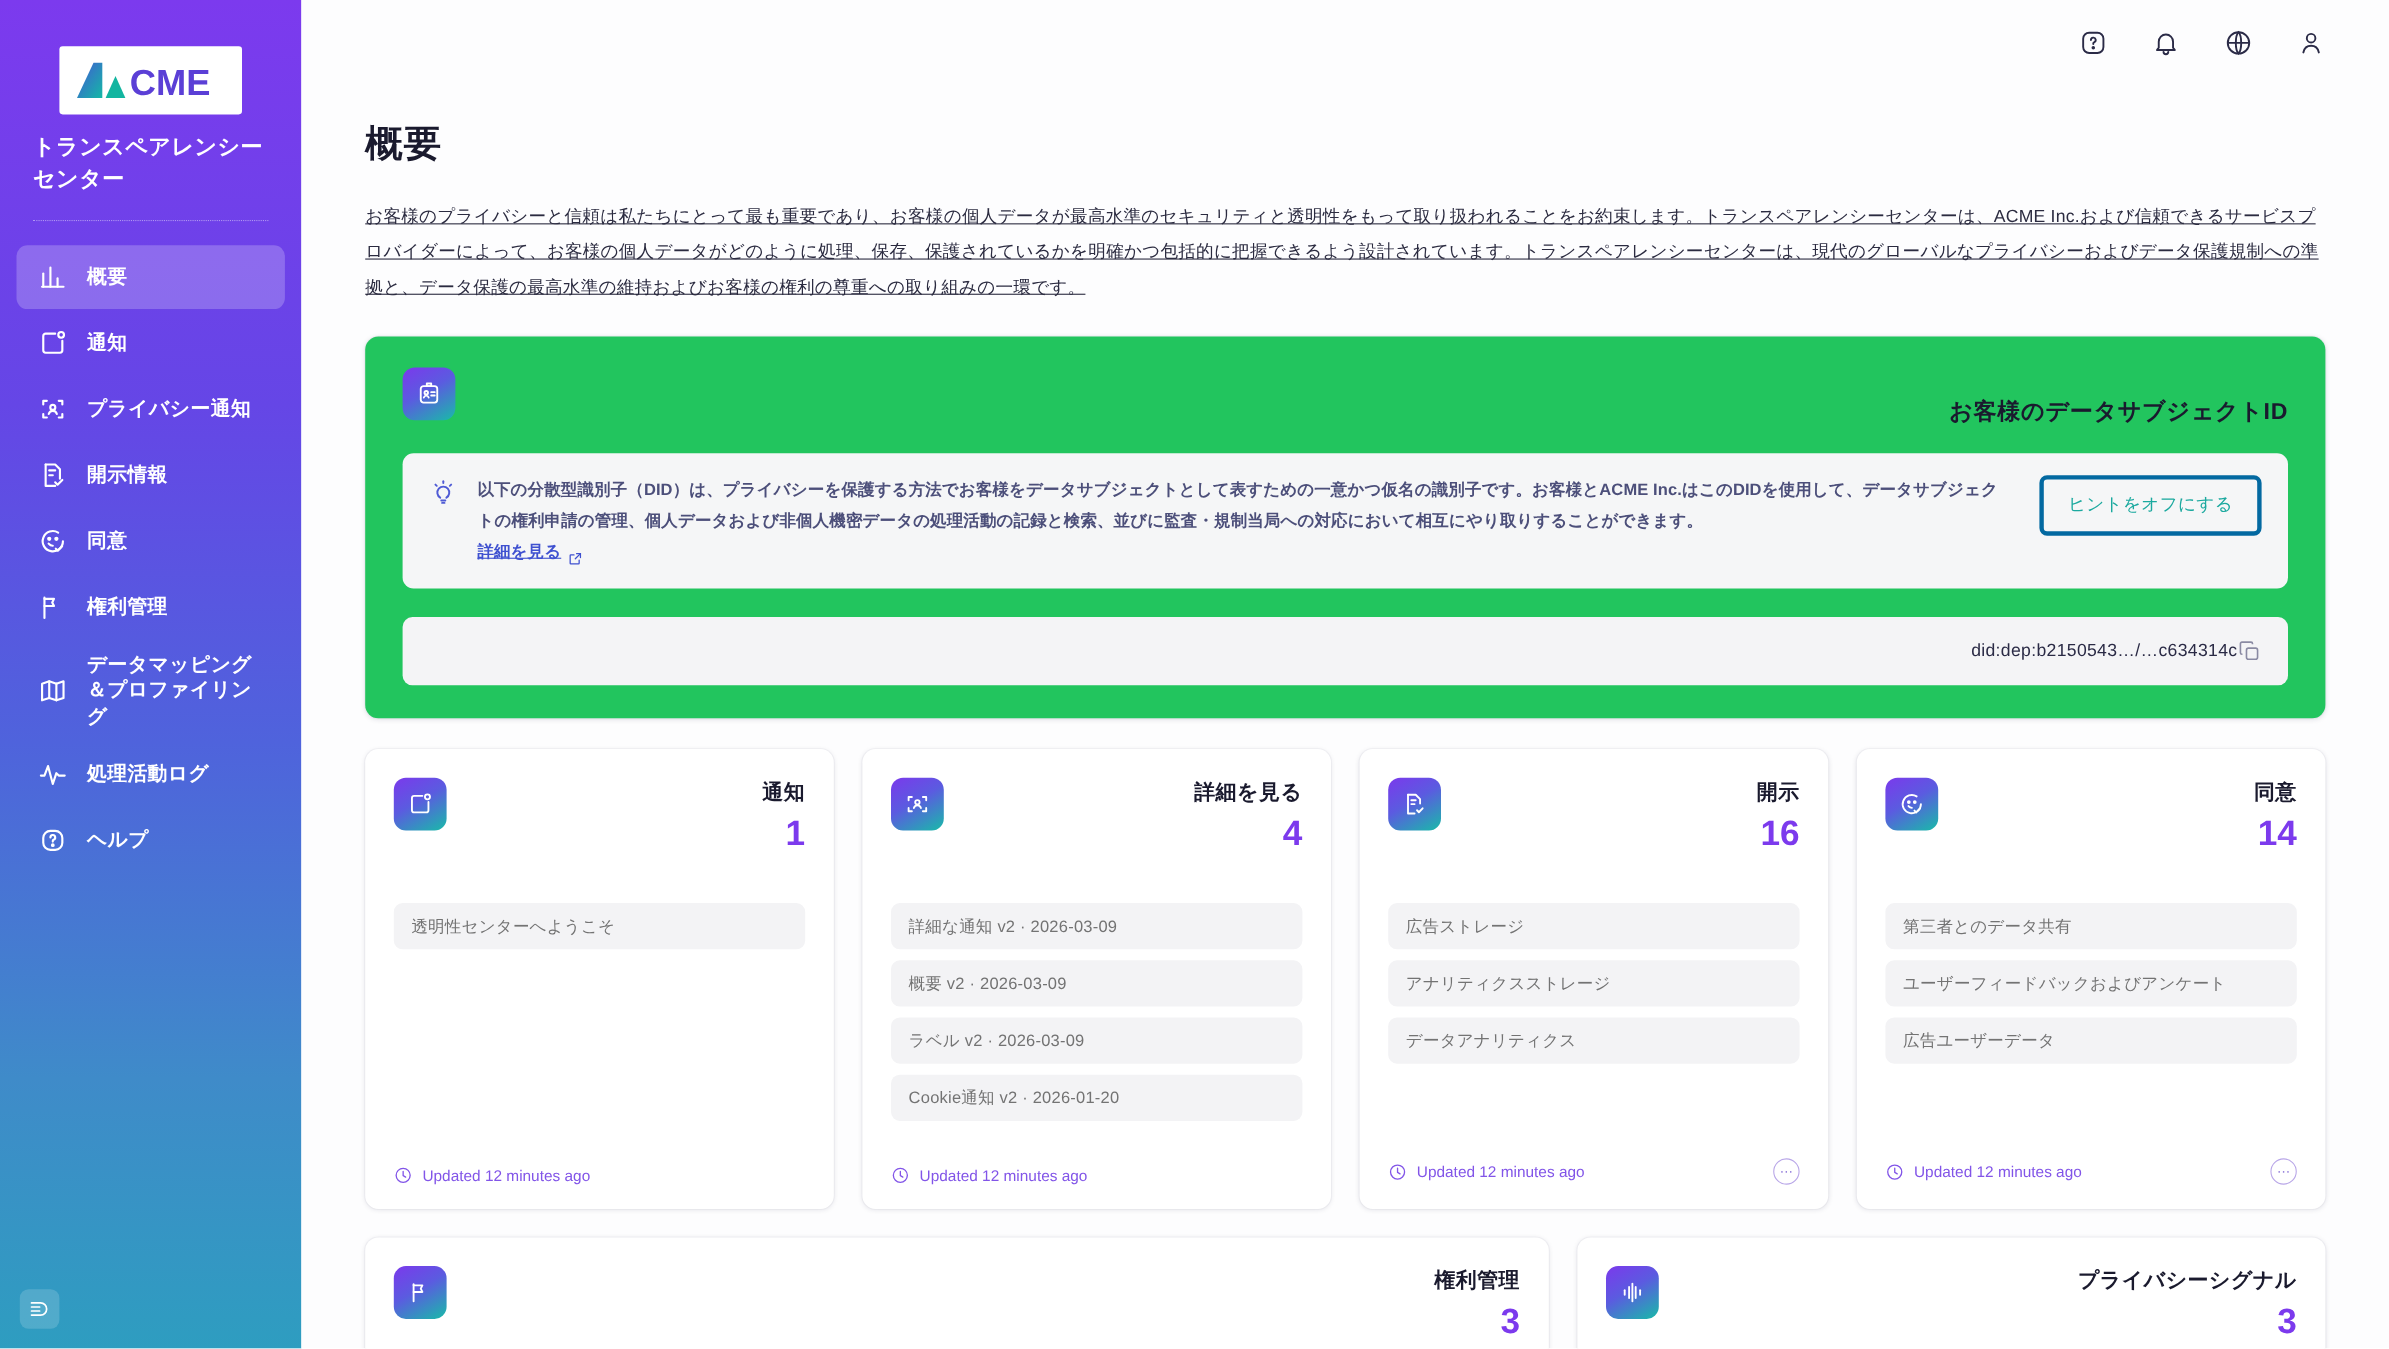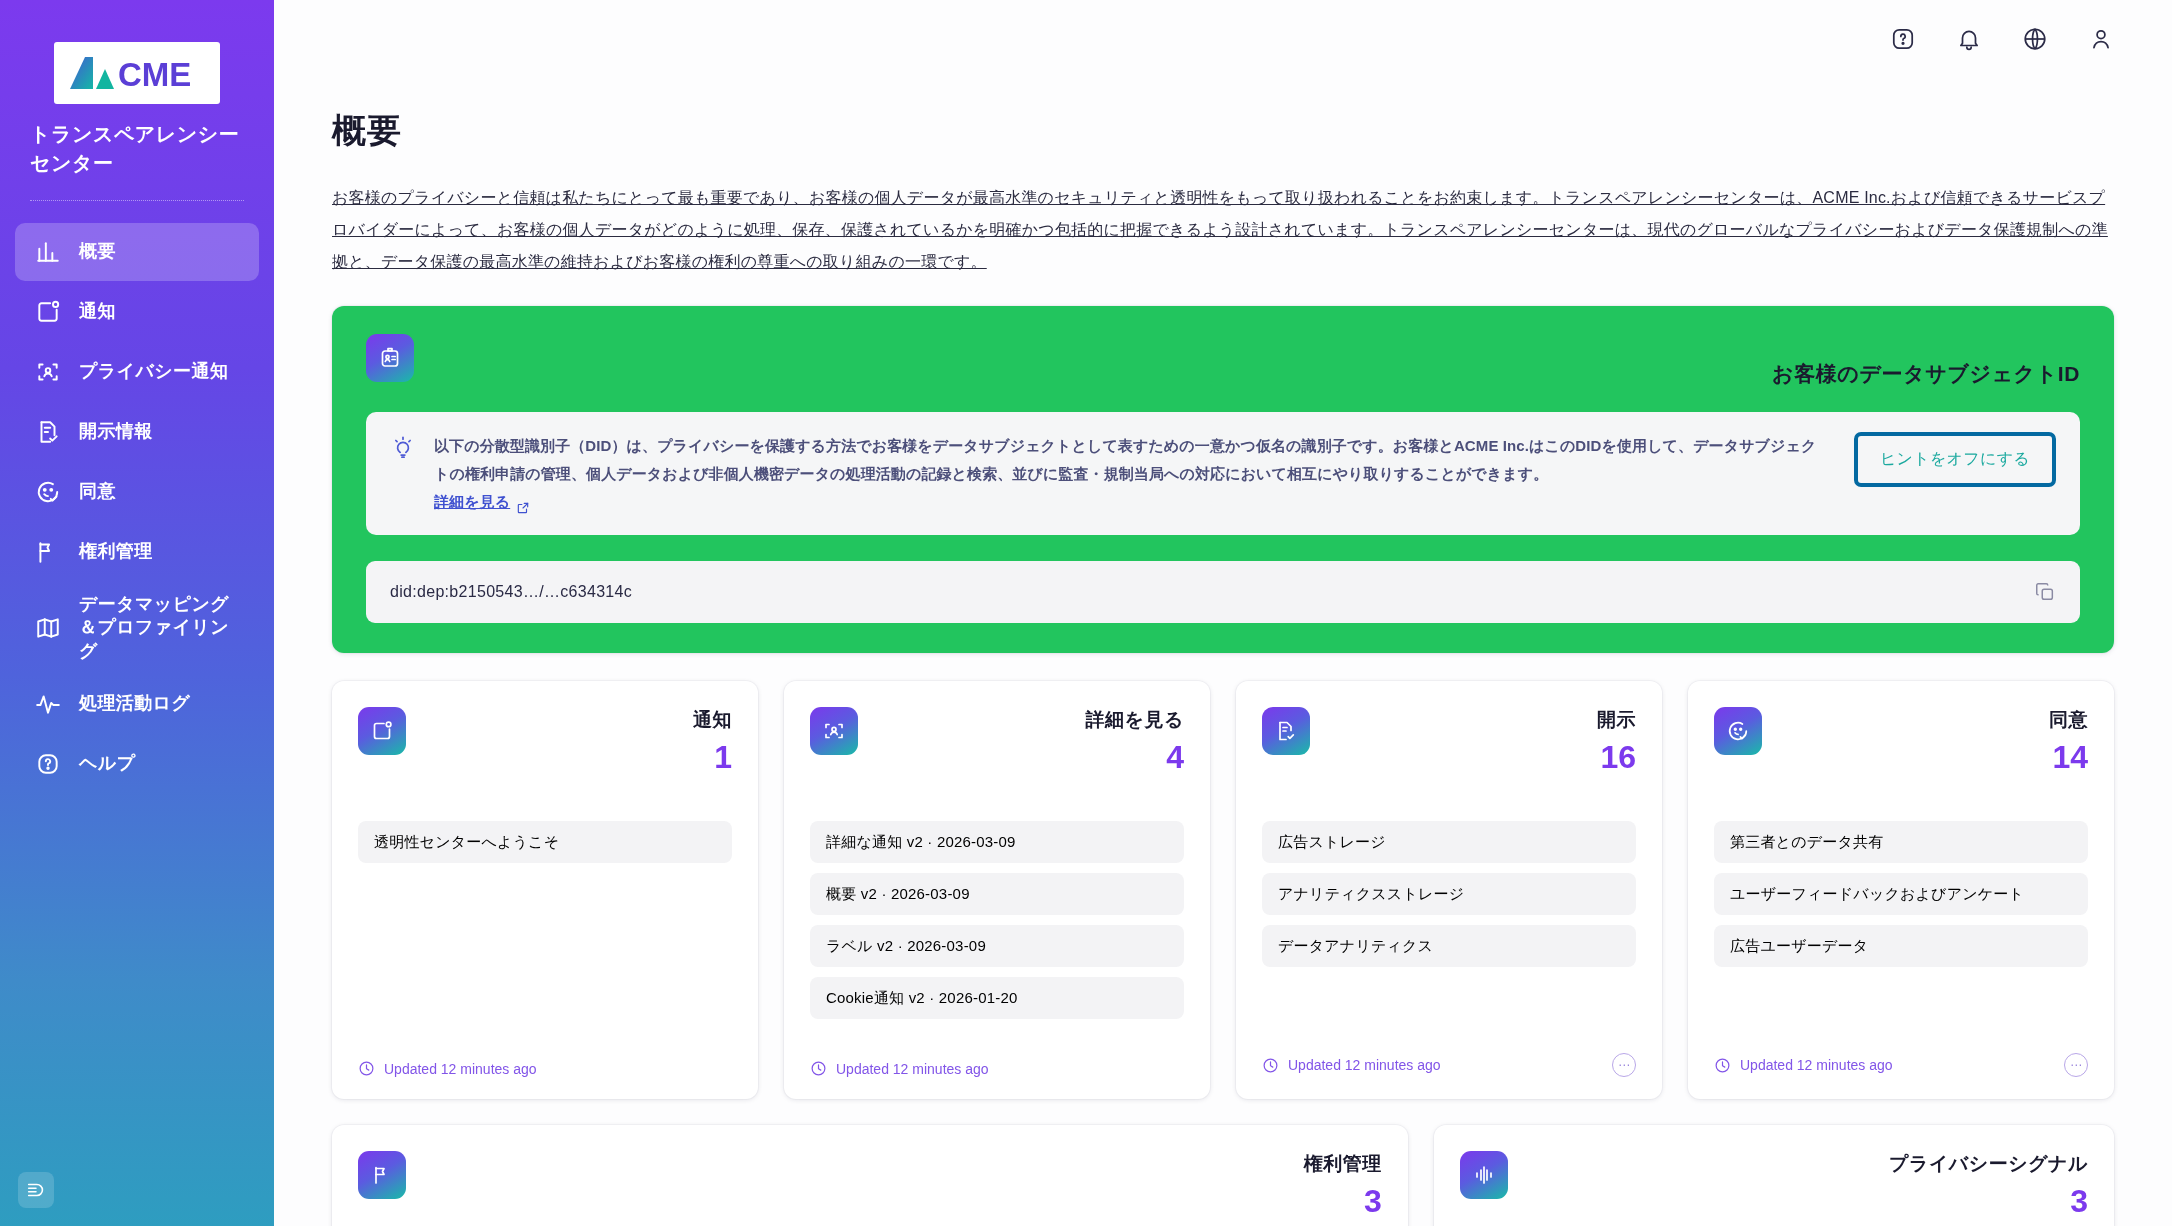--- a/index.html
+++ b/index.html
@@ -147,21 +147,21 @@
     font-family: inherit;
     cursor: pointer;
     white-space: nowrap;
     letter-spacing: .3px;
   }
   .did-value-row {
     margin-top: 26px;
     background: #f4f4f6;
     border-radius: 9px;
     height: 62px;
-    display: flex; align-items: center; justify-content: space-between;
+    display: flex; align-items: center; justify-content: flex-end;
     padding: 0 24px;
   }
   .did-value { font-size: 16px; color: #2a2a45; letter-spacing: .3px; }
   .copy-btn { width: 22px; height: 22px; color: #8a8aa3; cursor: pointer; }
   .copy-btn svg { width: 22px; height: 22px; display: block; }
 
   
   .cards-row { display: flex; gap: 26px; margin-bottom: 26px; }
   .stat-card {
     flex: 1;
@@ -176,21 +176,21 @@
   .stat-meta { text-align: right; }
   .stat-label { font-size: 19px; font-weight: 700; color: #1a1a2e; letter-spacing: .5px; }
   .stat-num { font-size: 32px; font-weight: 700; color: #7C3AED; margin-top: 8px; line-height: 1; }
   .stat-list { margin-top: 48px; display: flex; flex-direction: column; gap: 10px; }
   .stat-item {
     background: #f3f3f5;
     border-radius: 8px;
     height: 42px;
     display: flex; align-items: center;
     padding: 0 16px;
-    font-size: 15px; color: #000000;
+    font-size: 15px; color: #737373;
     letter-spacing: .2px;
   }
   .stat-foot {
     margin-top: auto;
     display: flex; align-items: center; justify-content: space-between;
   }
   .updated { display: flex; align-items: center; gap: 9px; color: #8255E8; font-size: 14px; }
   .updated svg { width: 17px; height: 17px; display: block; }
   .more-dot {
     width: 24px; height: 24px; border-radius: 50%;

